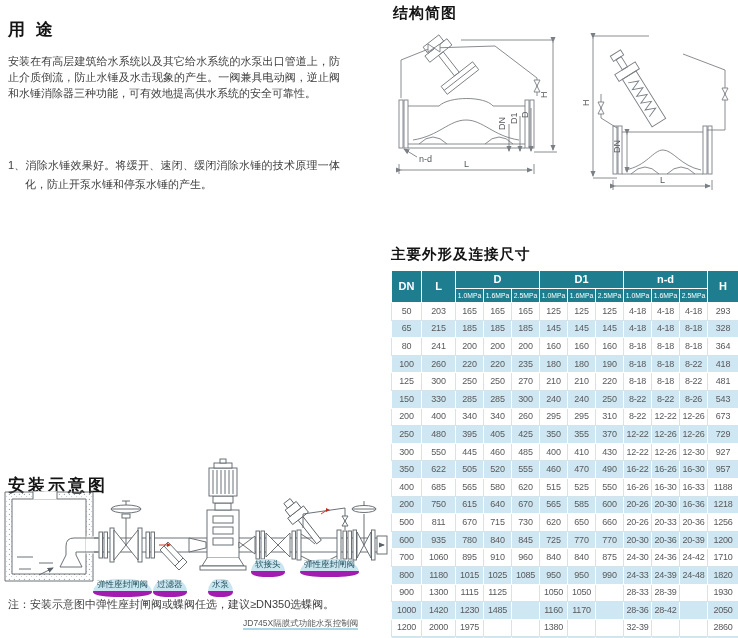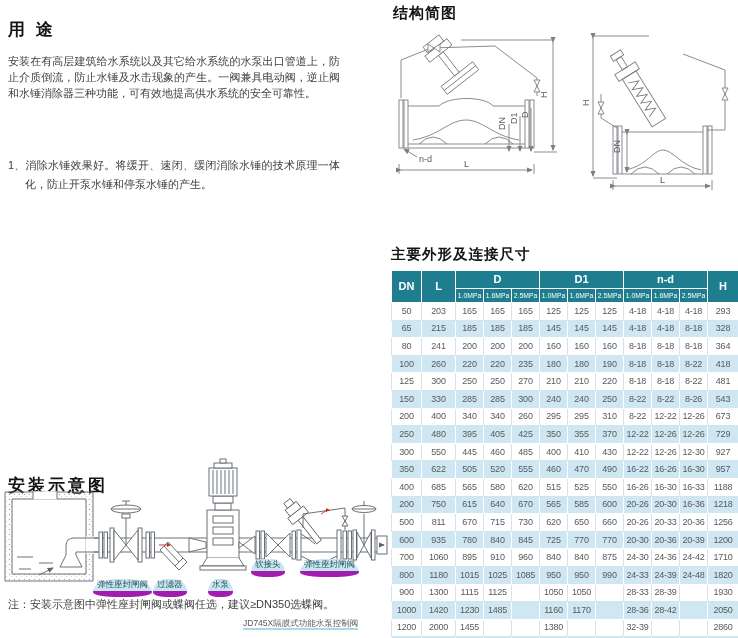--- a/index.html
+++ b/index.html
@@ -575,21 +575,21 @@
           <td>1170</td>
           <td></td>
           <td>28-36</td>
           <td>28-42</td>
           <td></td>
           <td>2050</td>
         </tr>
         <tr>
           <td>1200</td>
           <td>2000</td>
-          <td>1455</td>
+          <td>1975</td>
           <td></td>
           <td></td>
           <td>1380</td>
           <td></td>
           <td></td>
           <td>32-39</td>
           <td></td>
           <td></td>
           <td>2860</td>
         </tr>

